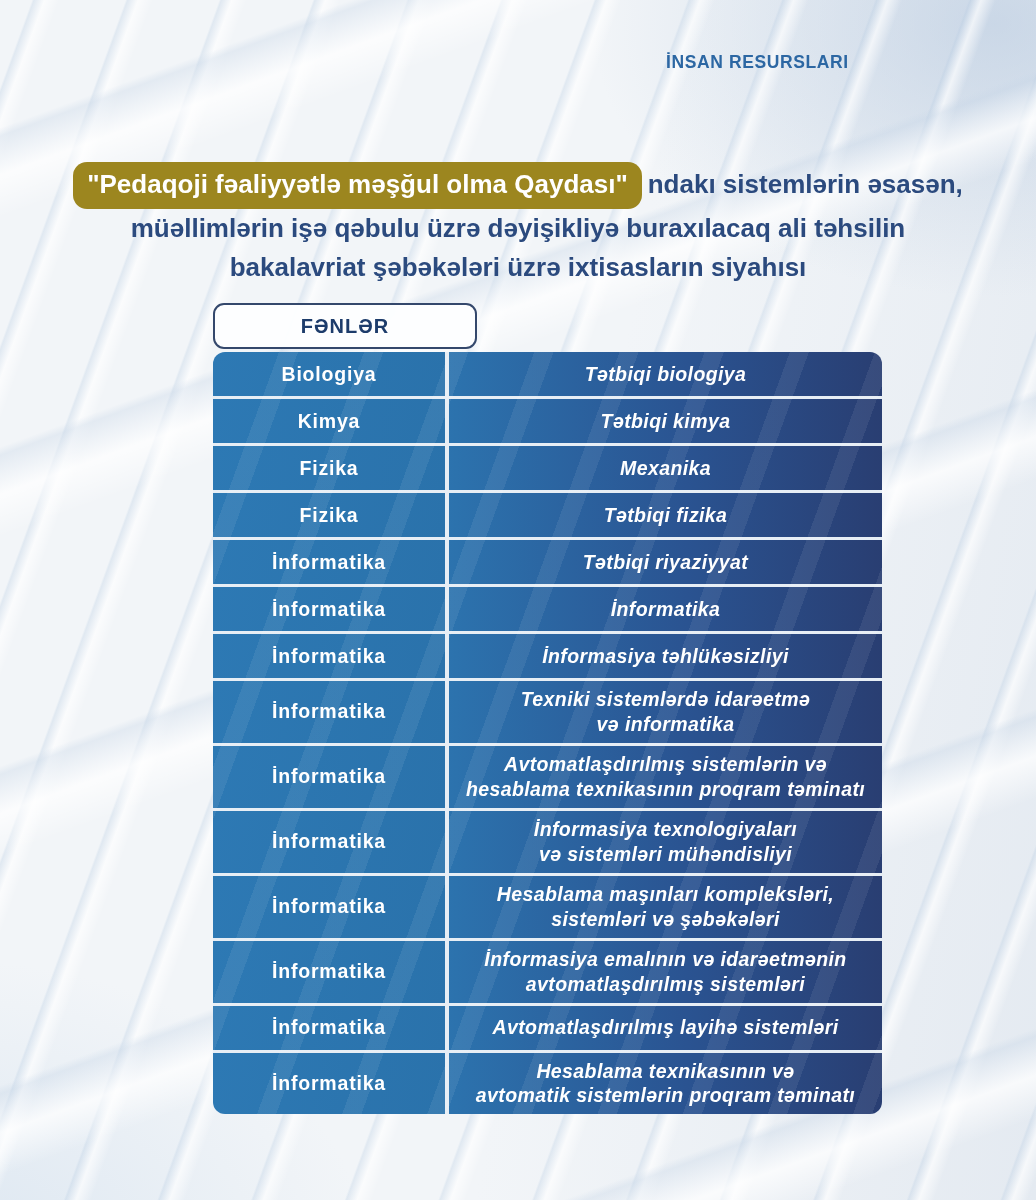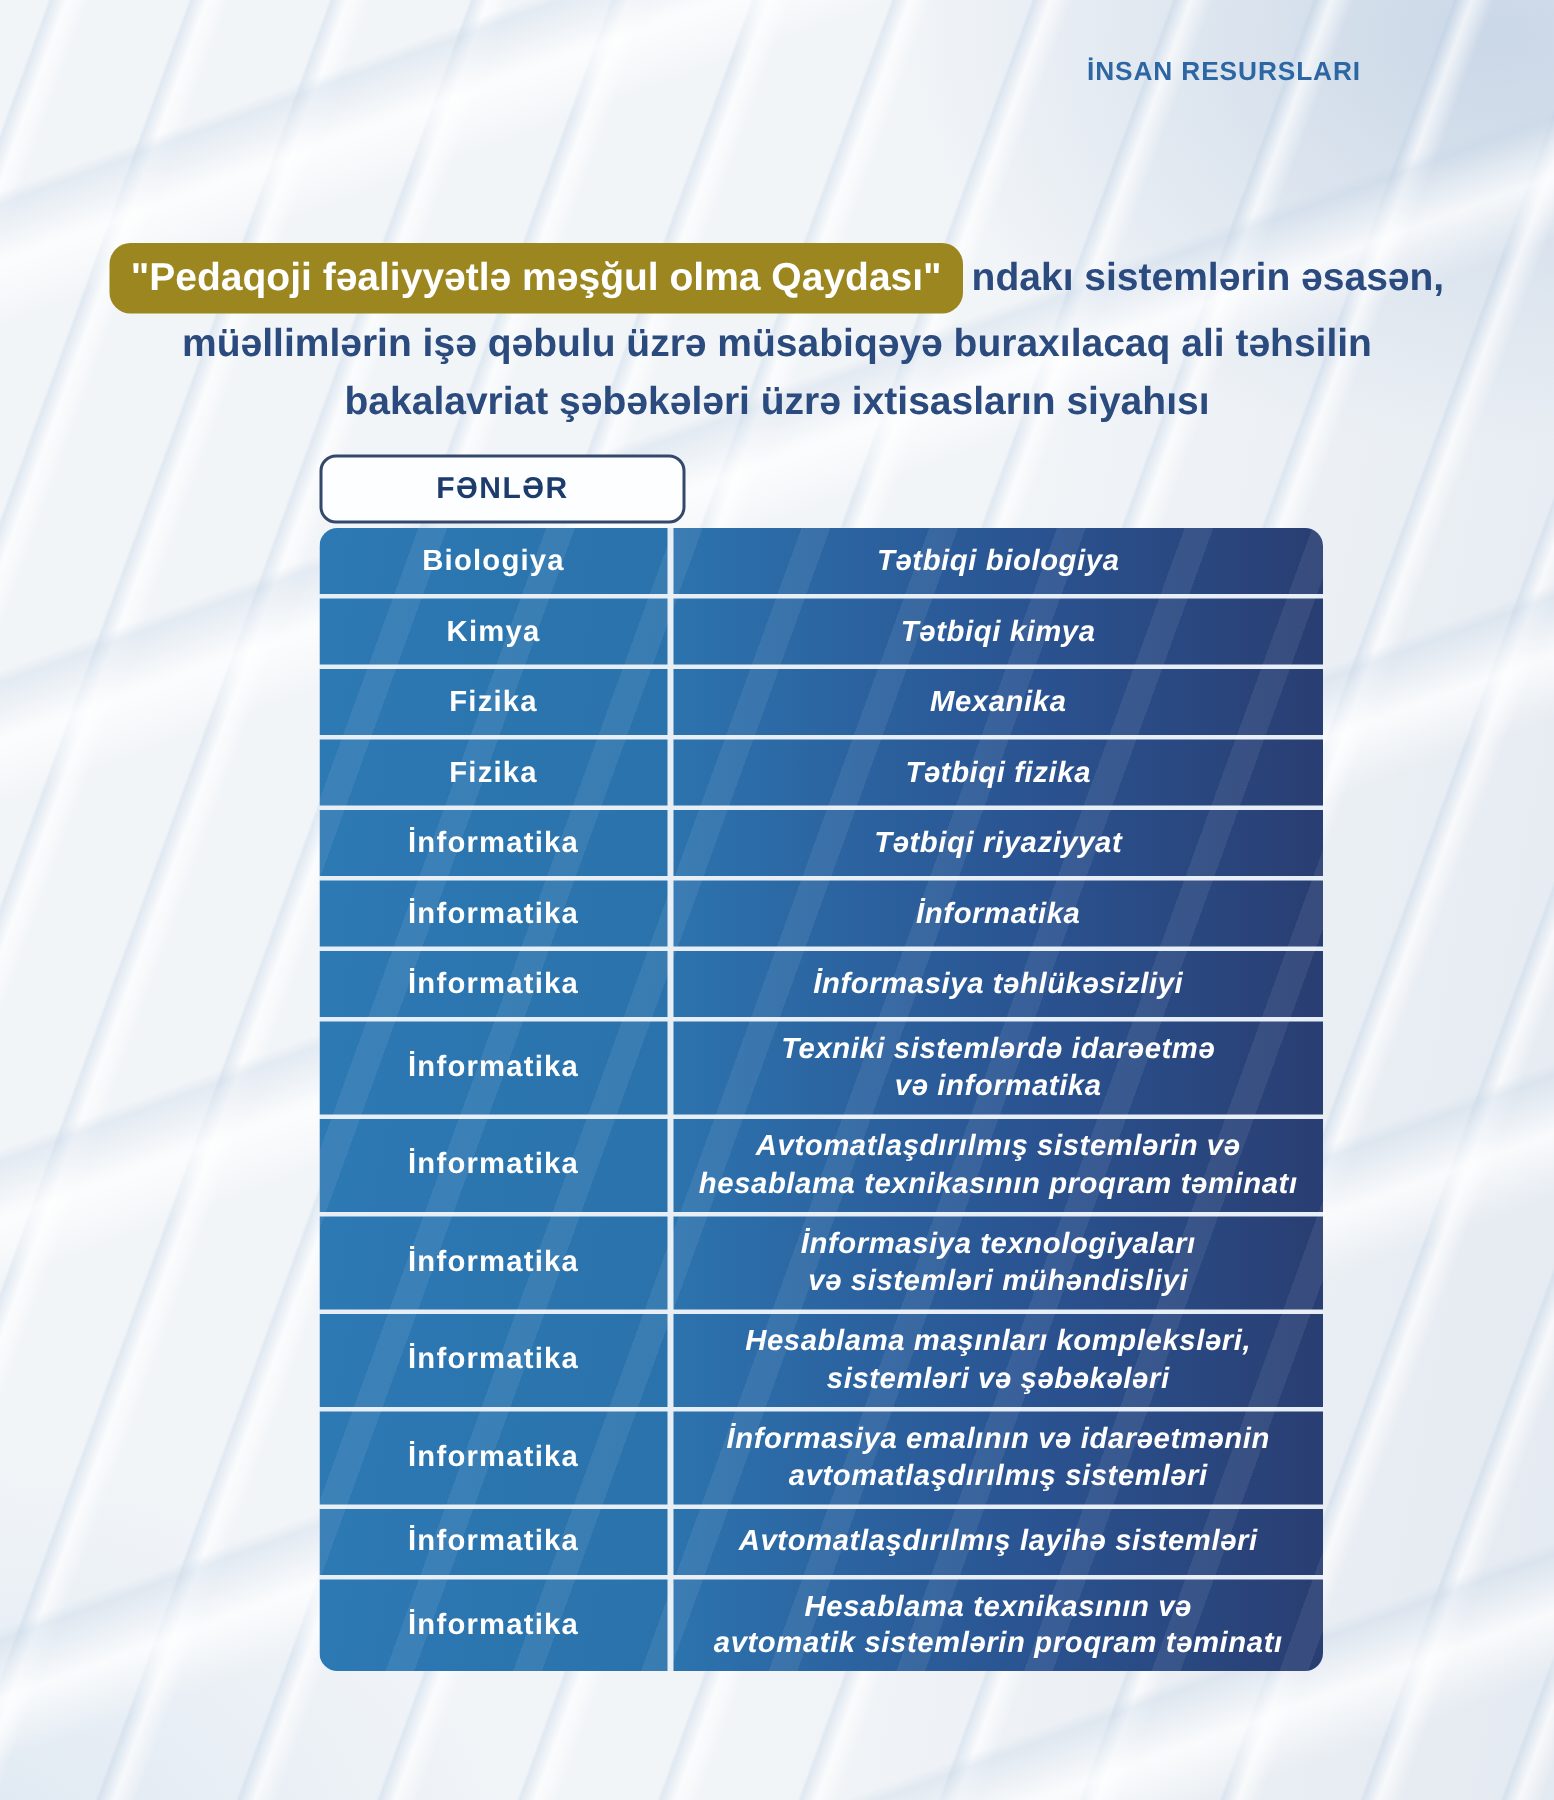--- a/index.html
+++ b/index.html
@@ -22,22 +22,21 @@
     opacity:.8;
   }
   .bg-bands{
     position:absolute;inset:0;pointer-events:none;
     background:repeating-linear-gradient(160deg,
       rgba(255,255,255,0) 0px, rgba(255,255,255,0) 120px,
       rgba(199,214,231,0.35) 128px, rgba(255,255,255,0.75) 165px,
       rgba(255,255,255,0) 205px, rgba(255,255,255,0) 300px);
   }
   .logo{
-    position:absolute;top:36px;right:70px;width:300px;
-    text-align:center;
+    position:absolute;top:51px;right:70px;width:300px;
     color:var(--logo-color,#2c67a3);
     font-weight:bold;font-size:17.5px;line-height:1.32;letter-spacing:.6px;
   }
   .title{
     position:absolute;top:162px;left:0;width:1036px;
     text-align:center;
     color:var(--title-color,#2b4a7e);
     font-weight:bold;font-size:26px;line-height:1.5;
   }
   .title-line{white-space:nowrap;}
@@ -54,21 +53,21 @@
   .th{
     background:rgba(253,254,255,0.97);
     border:2px solid #34486c;
     border-radius:11px;
     height:46px;
     display:flex;align-items:center;justify-content:center;
     color:var(--header-text,#1d3c6b);
     font-weight:bold;font-size:20px;letter-spacing:1px;
     box-sizing:border-box;
   }
-  .th-subject{width:244px;}
+  .th-subject{width:264px;}
   .th-major{flex:1;}
   .tbody{
     position:relative;
     margin-top:3px;
     background:#e7eef5;
     border-radius:12px;
     overflow:hidden;
     display:flex;flex-direction:column;gap:3px;
   }
   .tbody::after{
@@ -102,21 +101,21 @@
   <div class="bg-bands"></div>
 
   <div class="logo">
     <div>İNSAN RESURSLARI</div>
   </div>
 
   <div class="title">
     <div class="title-line">
       <span class="pill">"Pedaqoji fəaliyyətlə məşğul olma Qaydası"</span><span>ndakı sistemlərin əsasən,</span>
     </div>
-    <div class="title-line">müəllimlərin işə qəbulu üzrə müsabiqəyə buraxılacaq ali təhsilin</div>
+    <div class="title-line">müəllimlərin işə qəbulu üzrə dəyişikliyə buraxılacaq ali təhsilin</div>
     <div class="title-line">bakalavriat şəbəkələri üzrə ixtisasların siyahısı</div>
   </div>
 
   <div class="table-wrap">
     <div class="thead">
       <div class="th th-subject">FƏNLƏR</div>
     </div>
     <div class="tbody">
         <div class="trow">
       <div class="cell cell-subject">Biologiya</div>

